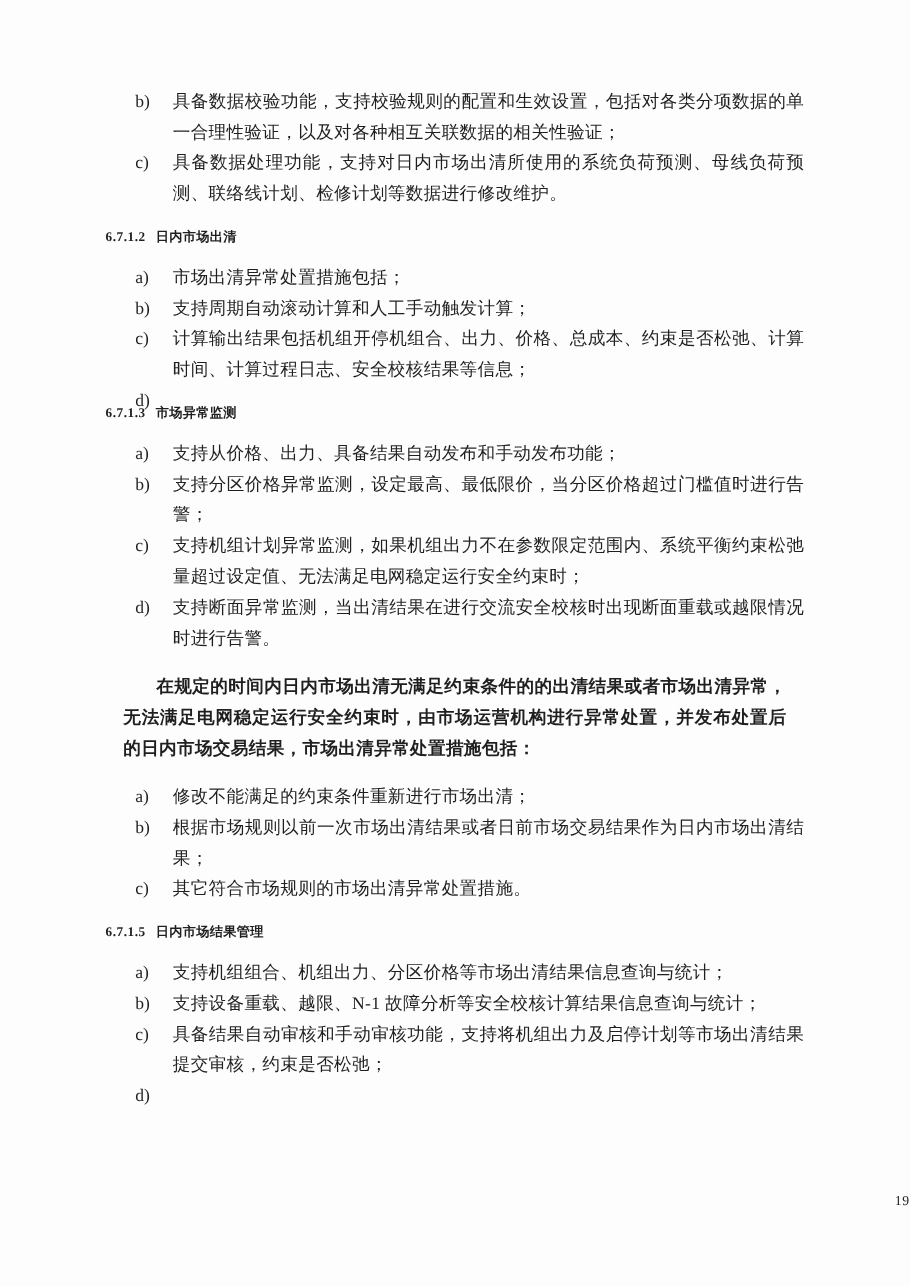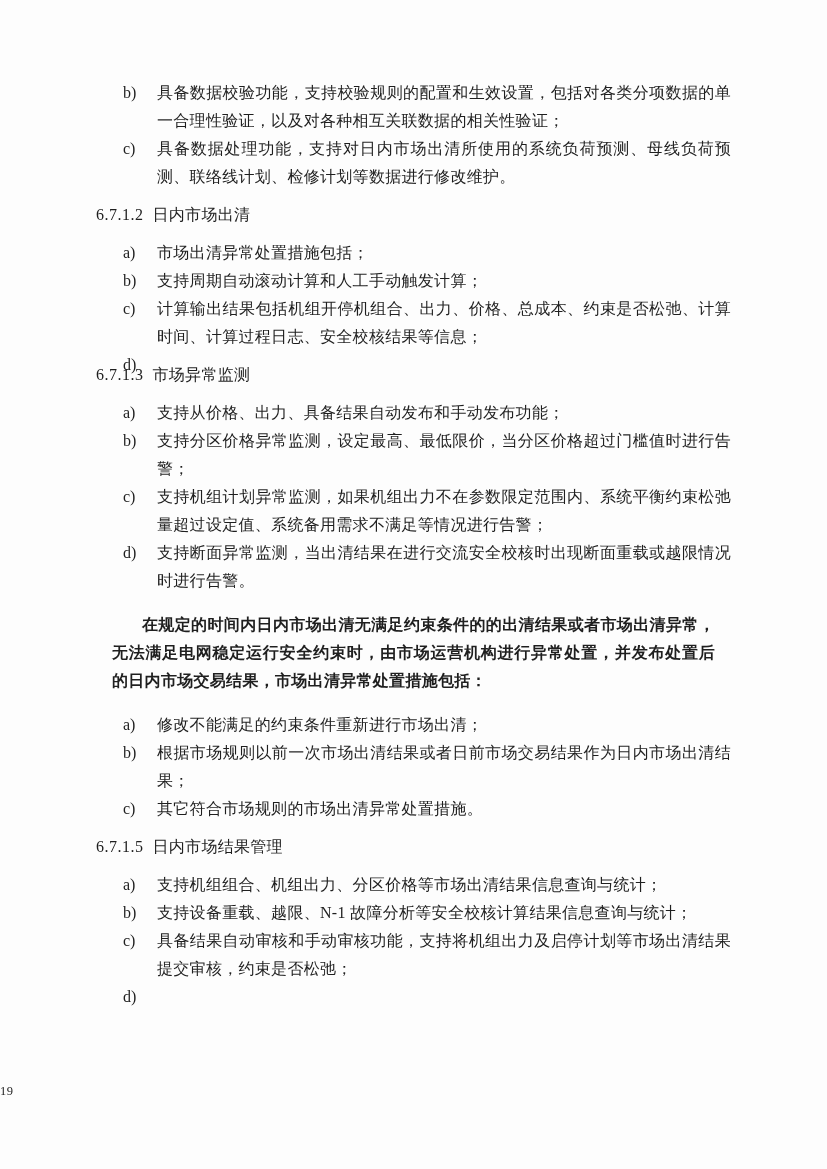--- a/index.html
+++ b/index.html
@@ -27,41 +27,41 @@
     padding-left: 61px;
     text-align: justify;
     text-justify: inter-ideograph;
   }
   .list-marker {
     position: absolute;
     left: 27px; top: 0;
     letter-spacing: 0;
   }
   .section-heading {
-    font-size: 16px;
-    font-weight: normal;
+    font-size: 12px;
+    font-weight: bold;
     margin: 10px 0;
     line-height: 28px;
   }
   .sec-num {
     margin-right: 9px;
     letter-spacing: 0.5px;
   }
   .lead-para {
     margin: 16px;
     text-indent: 30px;
     text-align: justify;
     text-justify: inter-ideograph;
     font-weight: bold;
   }
   .page-footer {
     position: absolute;
     left: 0; top: 1083px;
     width: 100%;
-    text-align: left;
+    text-align: right;
     font-size: 12.5px;
     line-height: 16px;
     letter-spacing: 0.5px;
   }
 </style>
 </head>
 <body>
 
 <div class="page">
   <main class="doc-content">
@@ -100,21 +100,21 @@
     <div class="list-item">
       <span class="list-marker">a)</span>
       <span>支持从价格、出力、具备结果自动发布和手动发布功能；</span>
     </div>
     <div class="list-item">
       <span class="list-marker">b)</span>
       <span>支持分区价格异常监测，设定最高、最低限价，当分区价格超过门槛值时进行告警；</span>
     </div>
     <div class="list-item">
       <span class="list-marker">c)</span>
-      <span>支持机组计划异常监测，如果机组出力不在参数限定范围内、系统平衡约束松弛量超过设定值、系统备用需求不满足等情况进行告警；</span>
+      <span>支持机组计划异常监测，如果机组出力不在参数限定范围内、系统平衡约束松弛量超过设定值、无法满足电网稳定运行安全约束时；</span>
     </div>
     <div class="list-item">
       <span class="list-marker">d)</span>
       <span>支持断面异常监测，当出清结果在进行交流安全校核时出现断面重载或越限情况时进行告警。</span>
     </div>
 
     <p class="lead-para">在规定的时间内日内市场出清无满足约束条件的的出清结果或者市场出清异常，无法满足电网稳定运行安全约束时，由市场运营机构进行异常处置，并发布处置后的日内市场交易结果，市场出清异常处置措施包括：</p>
     <div class="list-item">
       <span class="list-marker">a)</span>
       <span>修改不能满足的约束条件重新进行市场出清；</span>

